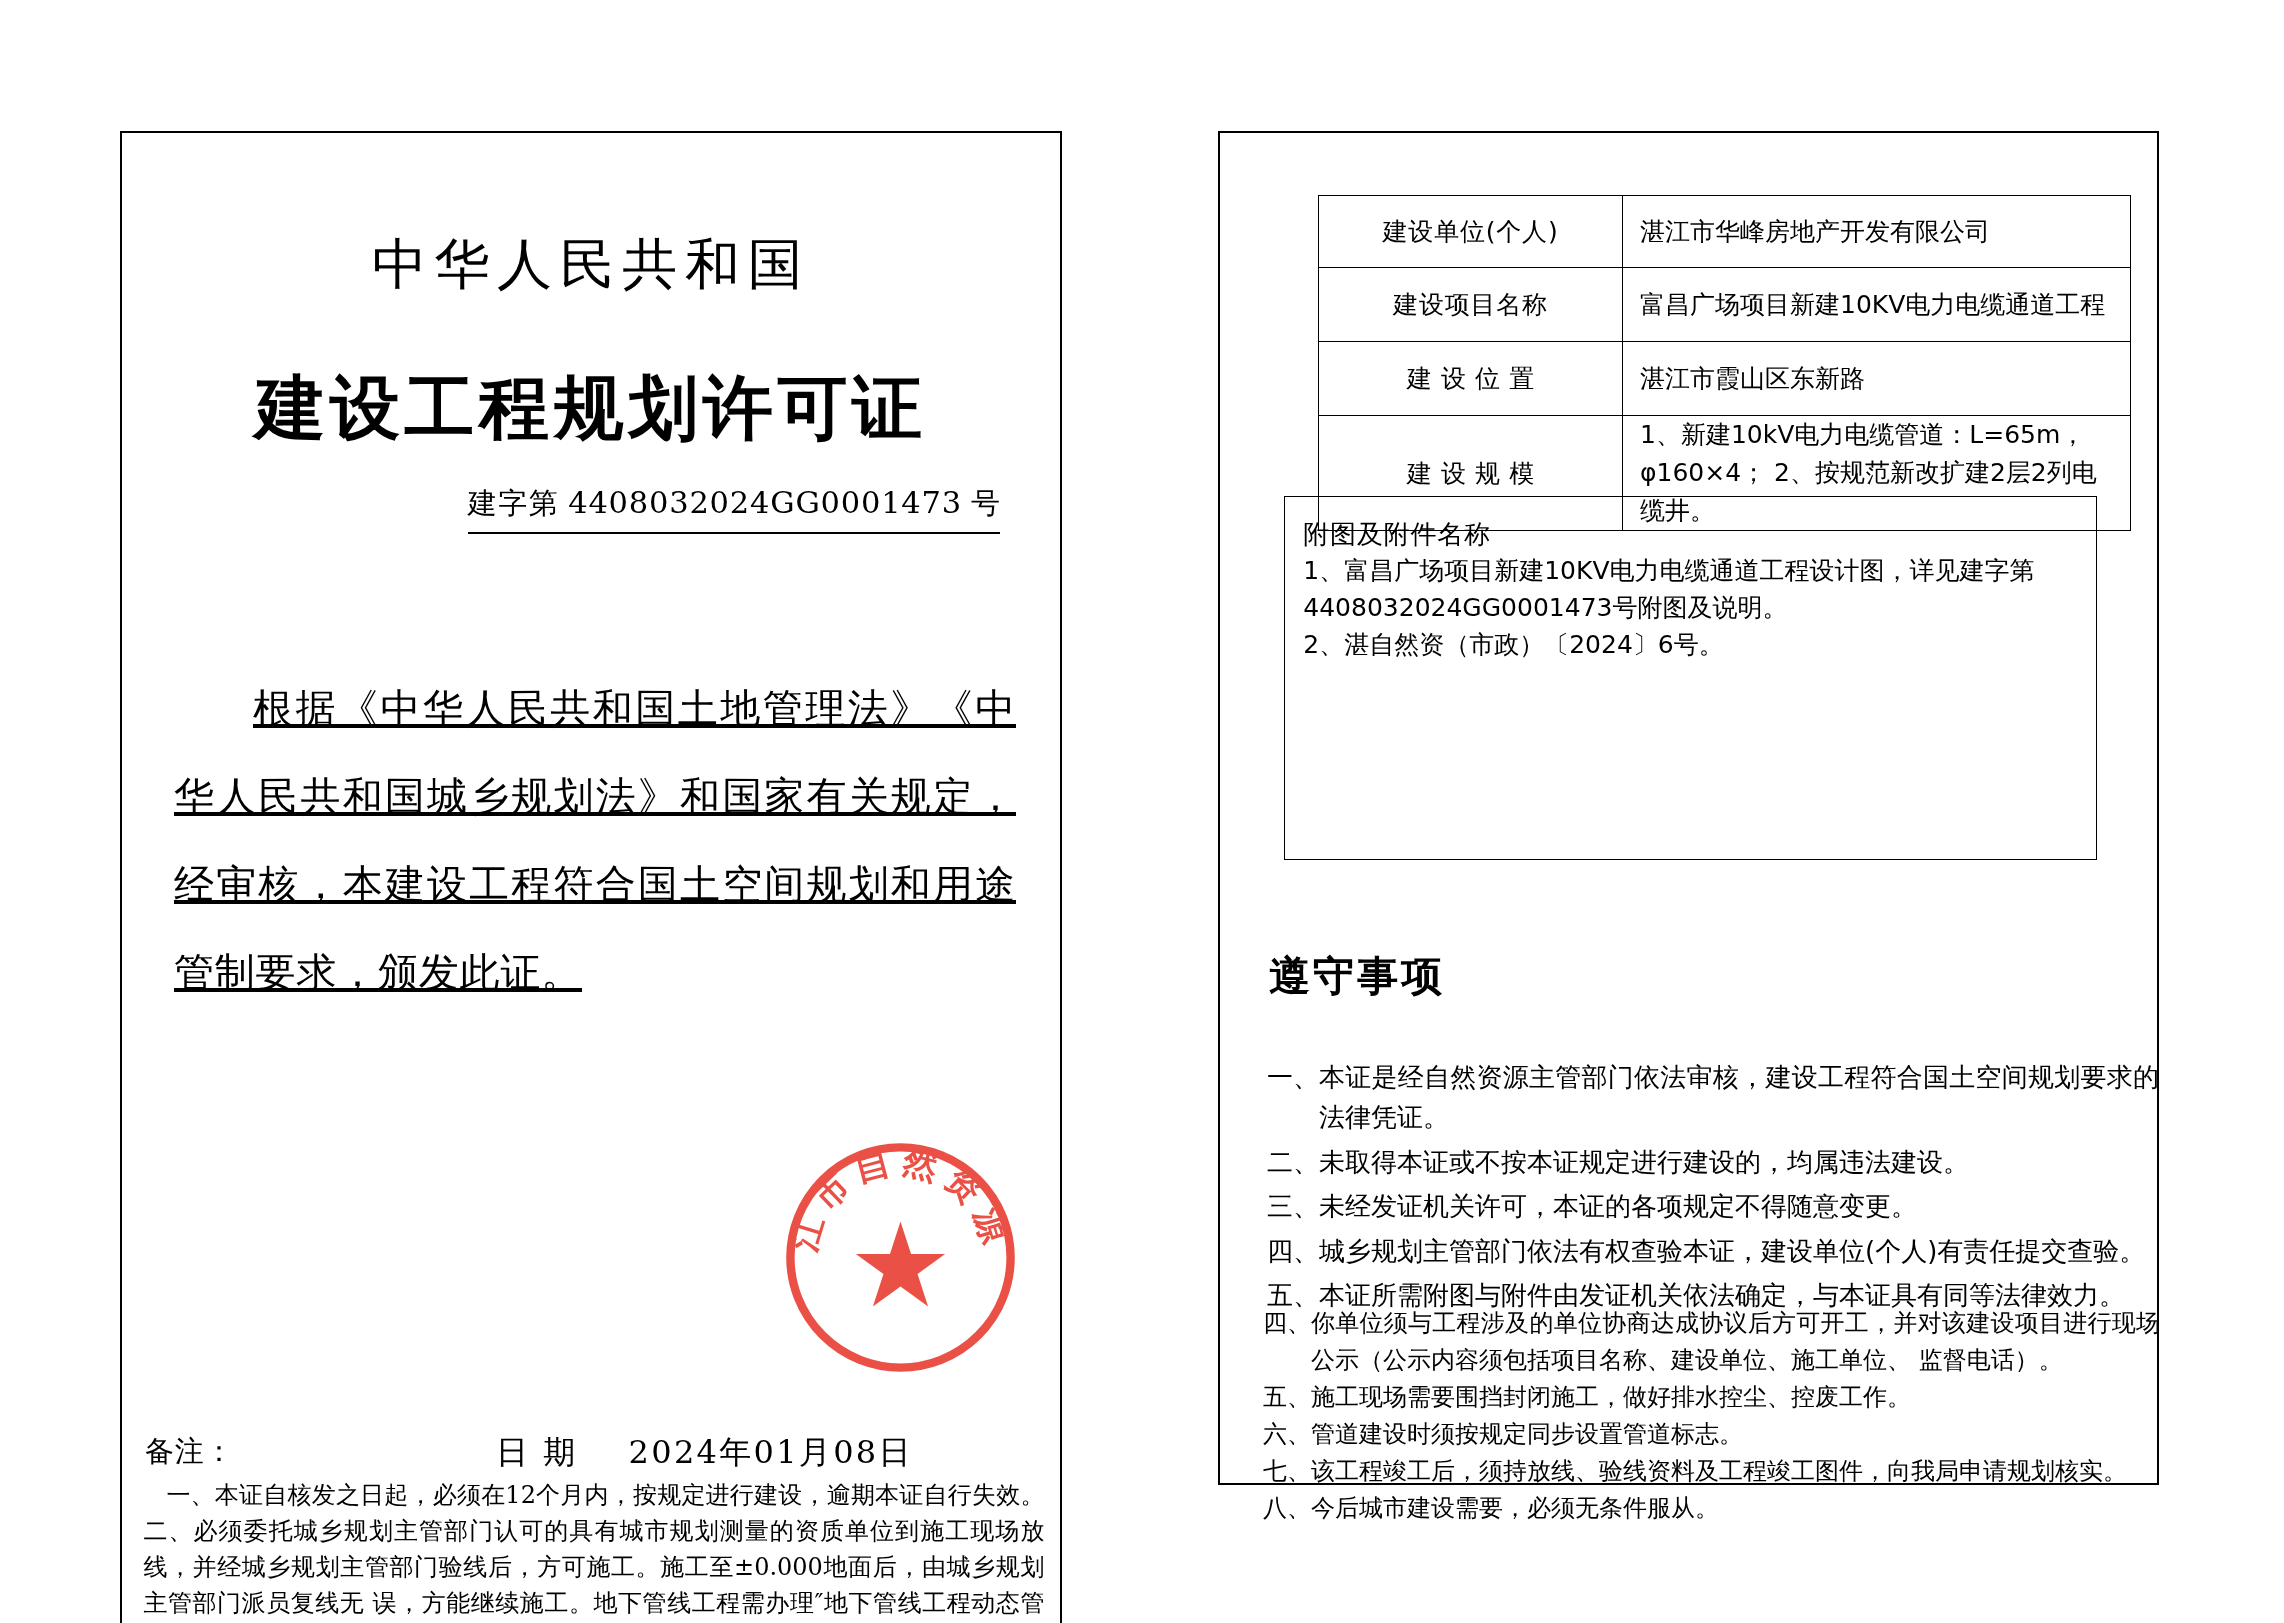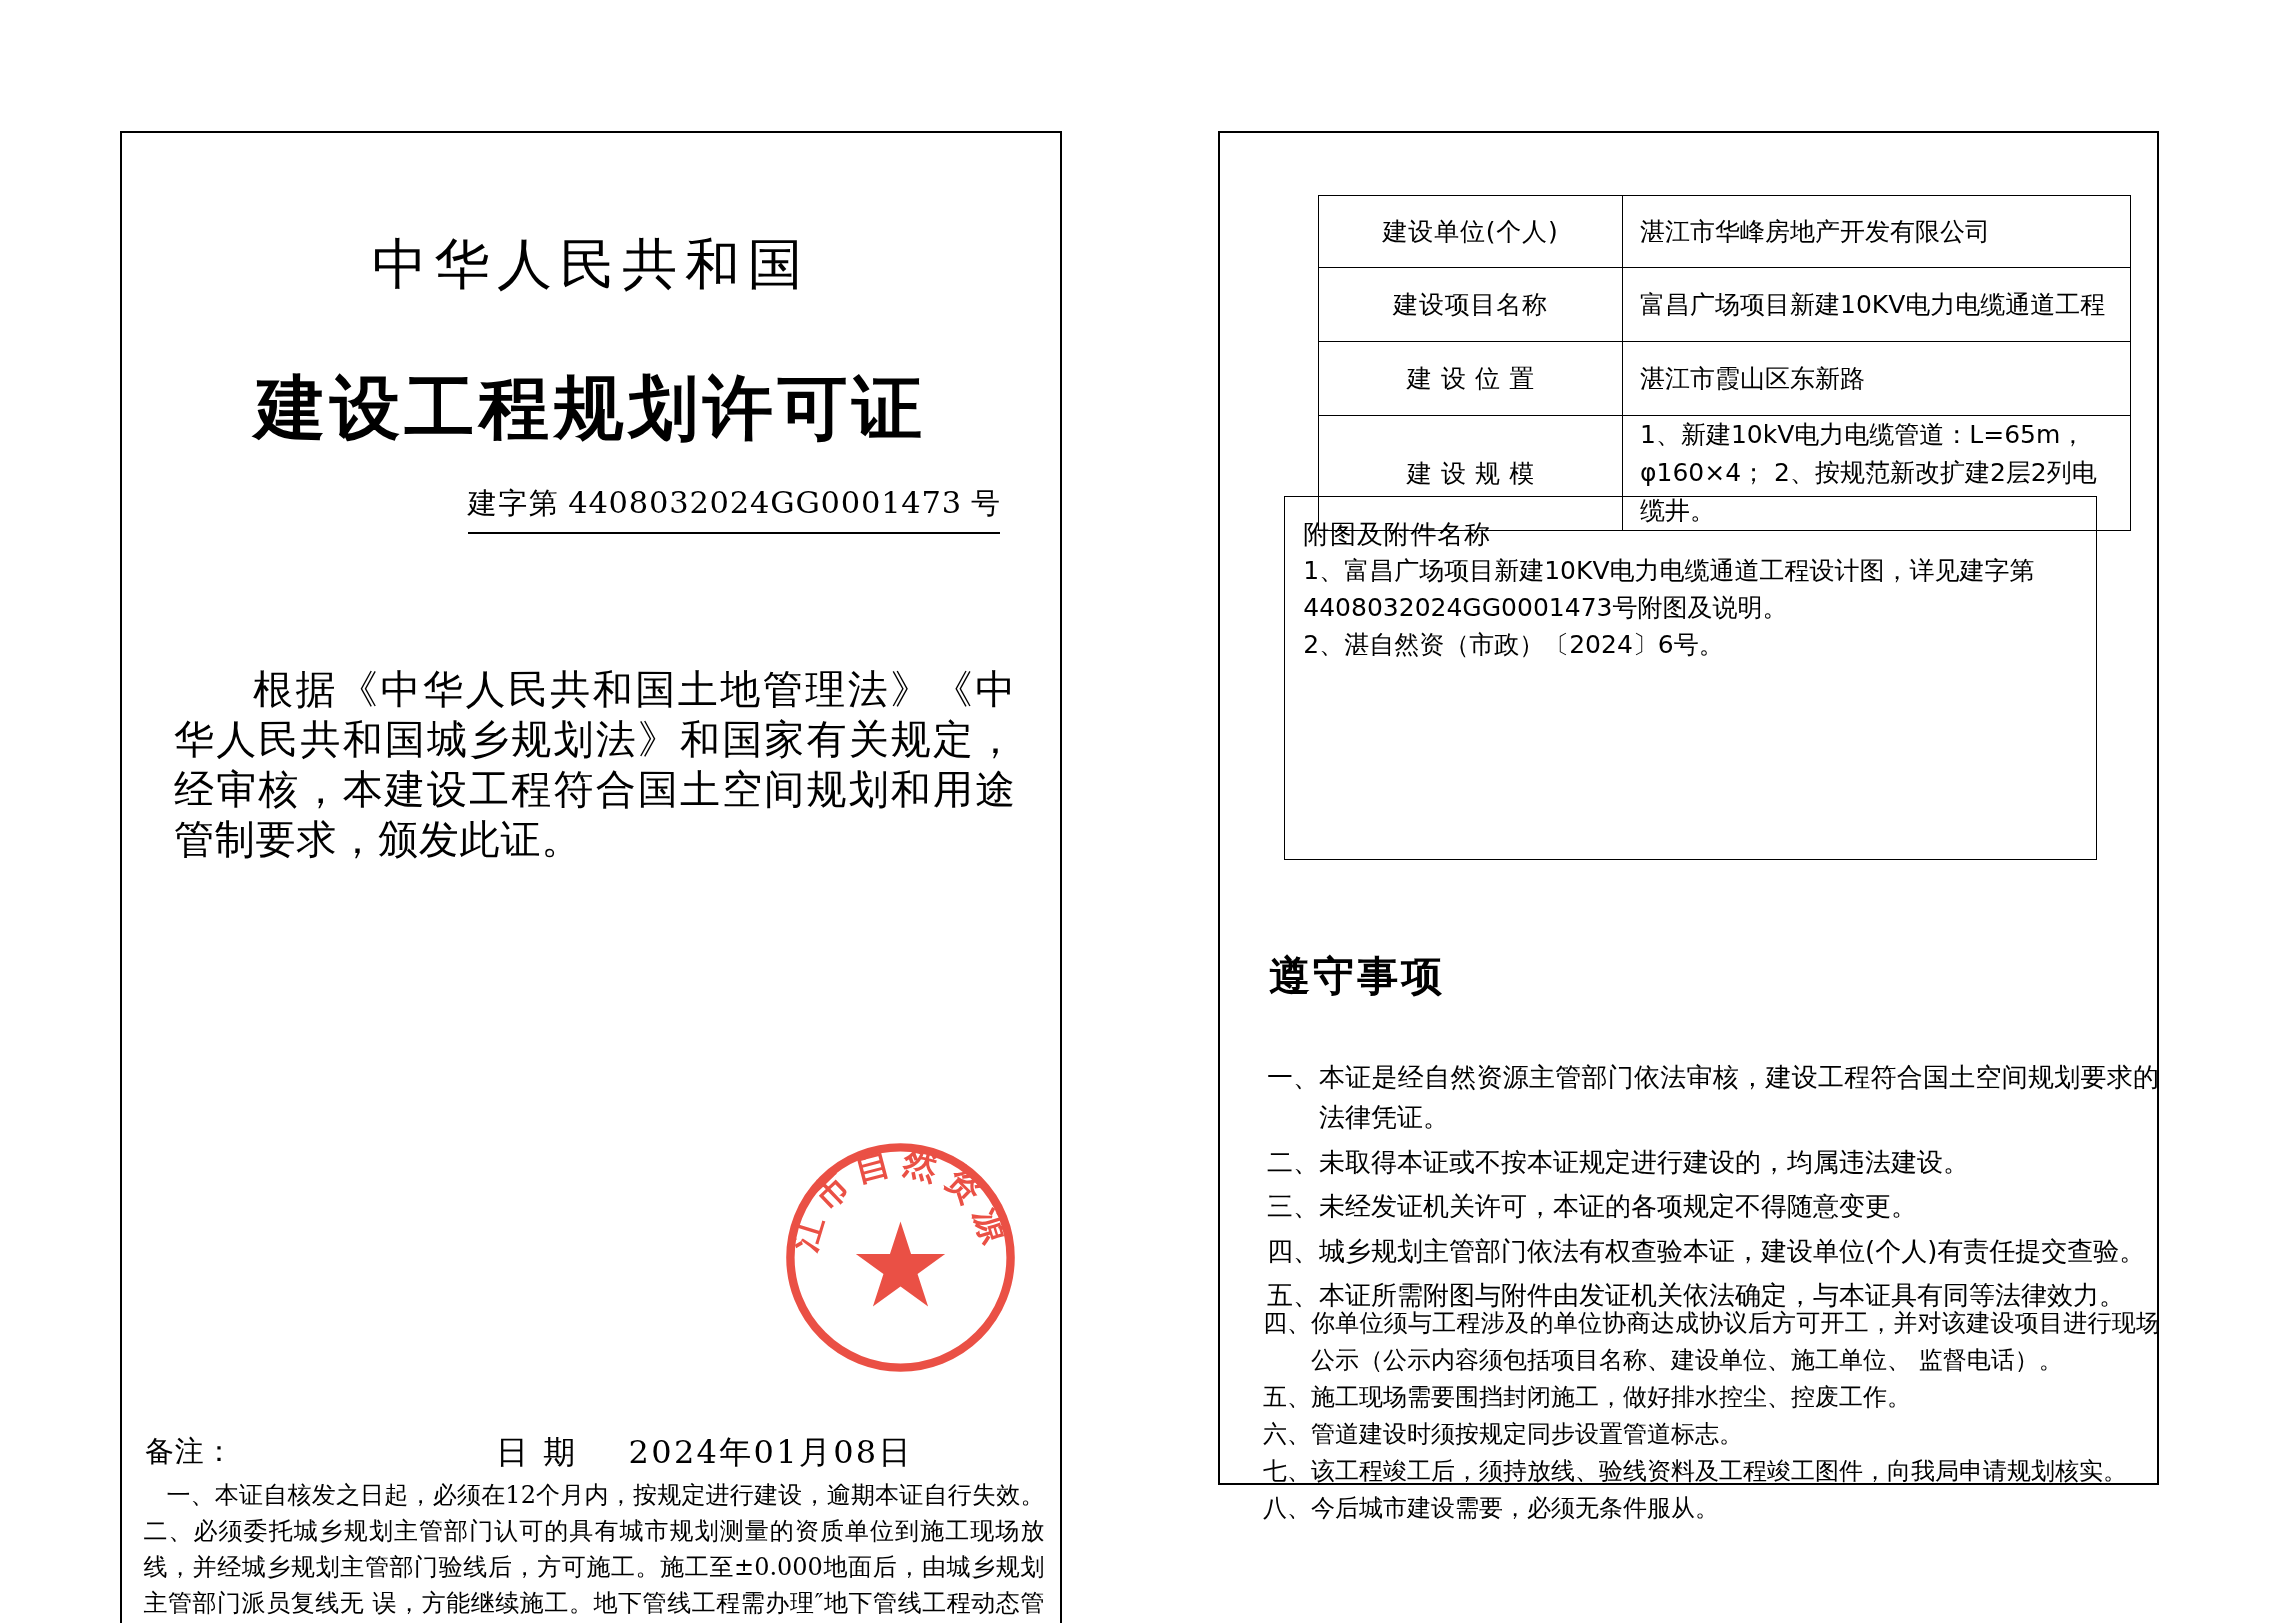--- a/index.html
+++ b/index.html
@@ -69,24 +69,25 @@
   .cert-no-suffix {
     font-family: "DejaVu Serif", "Liberation Serif", serif;
     font-size: 29px;
   }
 
   .body-paragraph {
     position: absolute;
     left: 52px; right: 44px; top: 531px;
     font-family: "DejaVu Serif", "Liberation Serif", serif;
     font-size: 40px;
-    line-height: 50px;
+    line-height: 88px;
     text-indent: 79px;
     text-align: justify;
     letter-spacing: 0.8px;
+    text-decoration: underline;
   }
 
   .issuer-row {
     position: absolute;
     left: 252px; top: 1198px;
     display: flex;
     align-items: baseline;
     gap: 47px;
     font-family: "DejaVu Serif", "Liberation Serif", serif;
     font-size: 34px;

